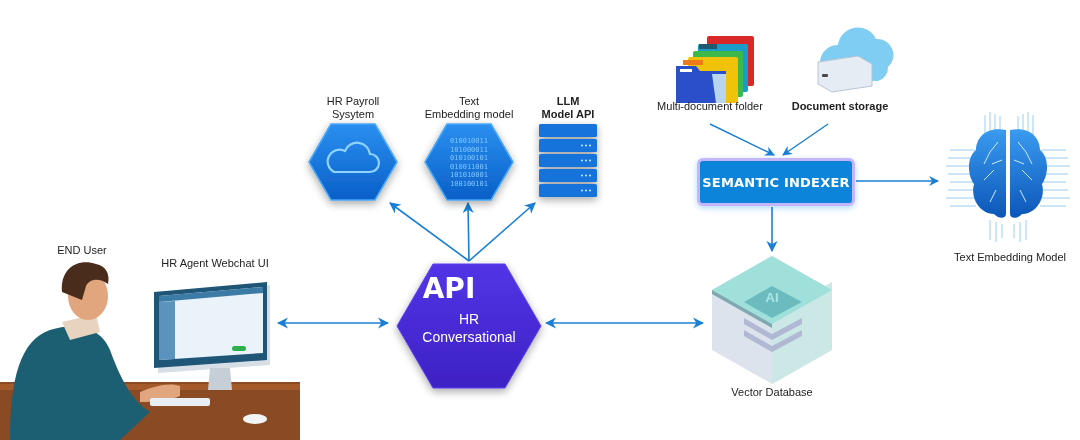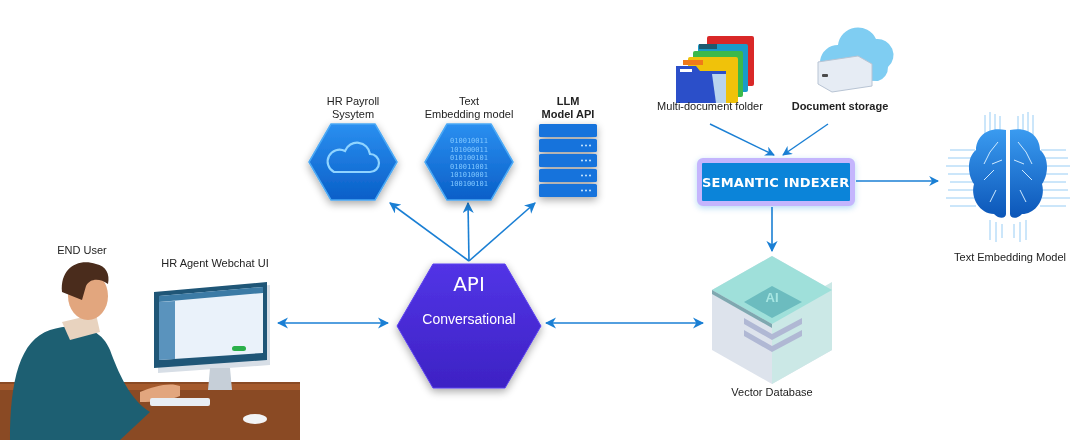--- a/index.html
+++ b/index.html
@@ -1,23 +1,23 @@
 <!DOCTYPE html>
 <html><head>
 <meta charset="utf-8">
 <style>
   html, body { margin:0; padding:0; background:#ffffff; }
   body { width:1080px; height:440px; position:relative; overflow:hidden; font-family:"Liberation Sans", sans-serif; }
   .label { position:absolute; color:#222; font-size:11px; text-align:center; line-height:13px; }
   svg.stage { position:absolute; left:0; top:0; }
   .indexer {
     position:absolute; left:697px; top:158px; width:158px; height:48px;
-    background:#0b84d9; border:5px solid #c4b5fd; border-radius:6px; box-sizing:border-box;
+    background:#0b84d9; border:3px solid #c4b5fd; border-radius:6px; box-sizing:border-box;
     color:#fff; font-family:"DejaVu Sans", sans-serif; font-weight:bold; font-size:13px;
-    display:flex; align-items:center; justify-content:flex-start; letter-spacing:0.2px;
+    display:flex; align-items:center; justify-content:center; letter-spacing:0.2px;
     box-shadow:0 2px 6px rgba(11,132,217,0.3);
   }
   .api-text { position:absolute; color:#fff; text-align:center; }
 </style>
 </head>
 <body>
 
 <svg class="stage" width="1080" height="440" viewBox="0 0 1080 440">
   <defs>
     <marker id="ah" viewBox="0 0 10 10" refX="9" refY="5" markerWidth="7" markerHeight="7" orient="auto-start-reverse">
@@ -196,16 +196,17 @@
 <div class="label" style="left:645px;top:100px;width:130px;">Multi-document folder</div>
 <div class="label" style="left:780px;top:100px;width:120px;font-weight:bold;">Document storage</div>
 
 <div class="indexer">
   <span>SEMANTIC INDEXER</span>
 </div>
 
 <div class="label" style="left:940px;top:251px;width:140px;">Text Embedding Model</div>
 <div class="label" style="left:712px;top:386px;width:120px;">Vector Database</div>
 
-<div class="api-text" style="left:419px;top:272px;width:100px;font-size:20px;font-family:'DejaVu Sans',sans-serif;">API</div>
+<div class="api-text" style="left:399px;top:272px;width:100px;font-size:28px;font-family:'DejaVu Sans',sans-serif;font-weight:bold;">API</div>
 <div class="api-text" style="left:404px;top:310px;width:130px;font-size:14px;line-height:18px;">
+  <div>HR</div>
   <div>Conversational</div>
 </div>
 
 </body></html>

